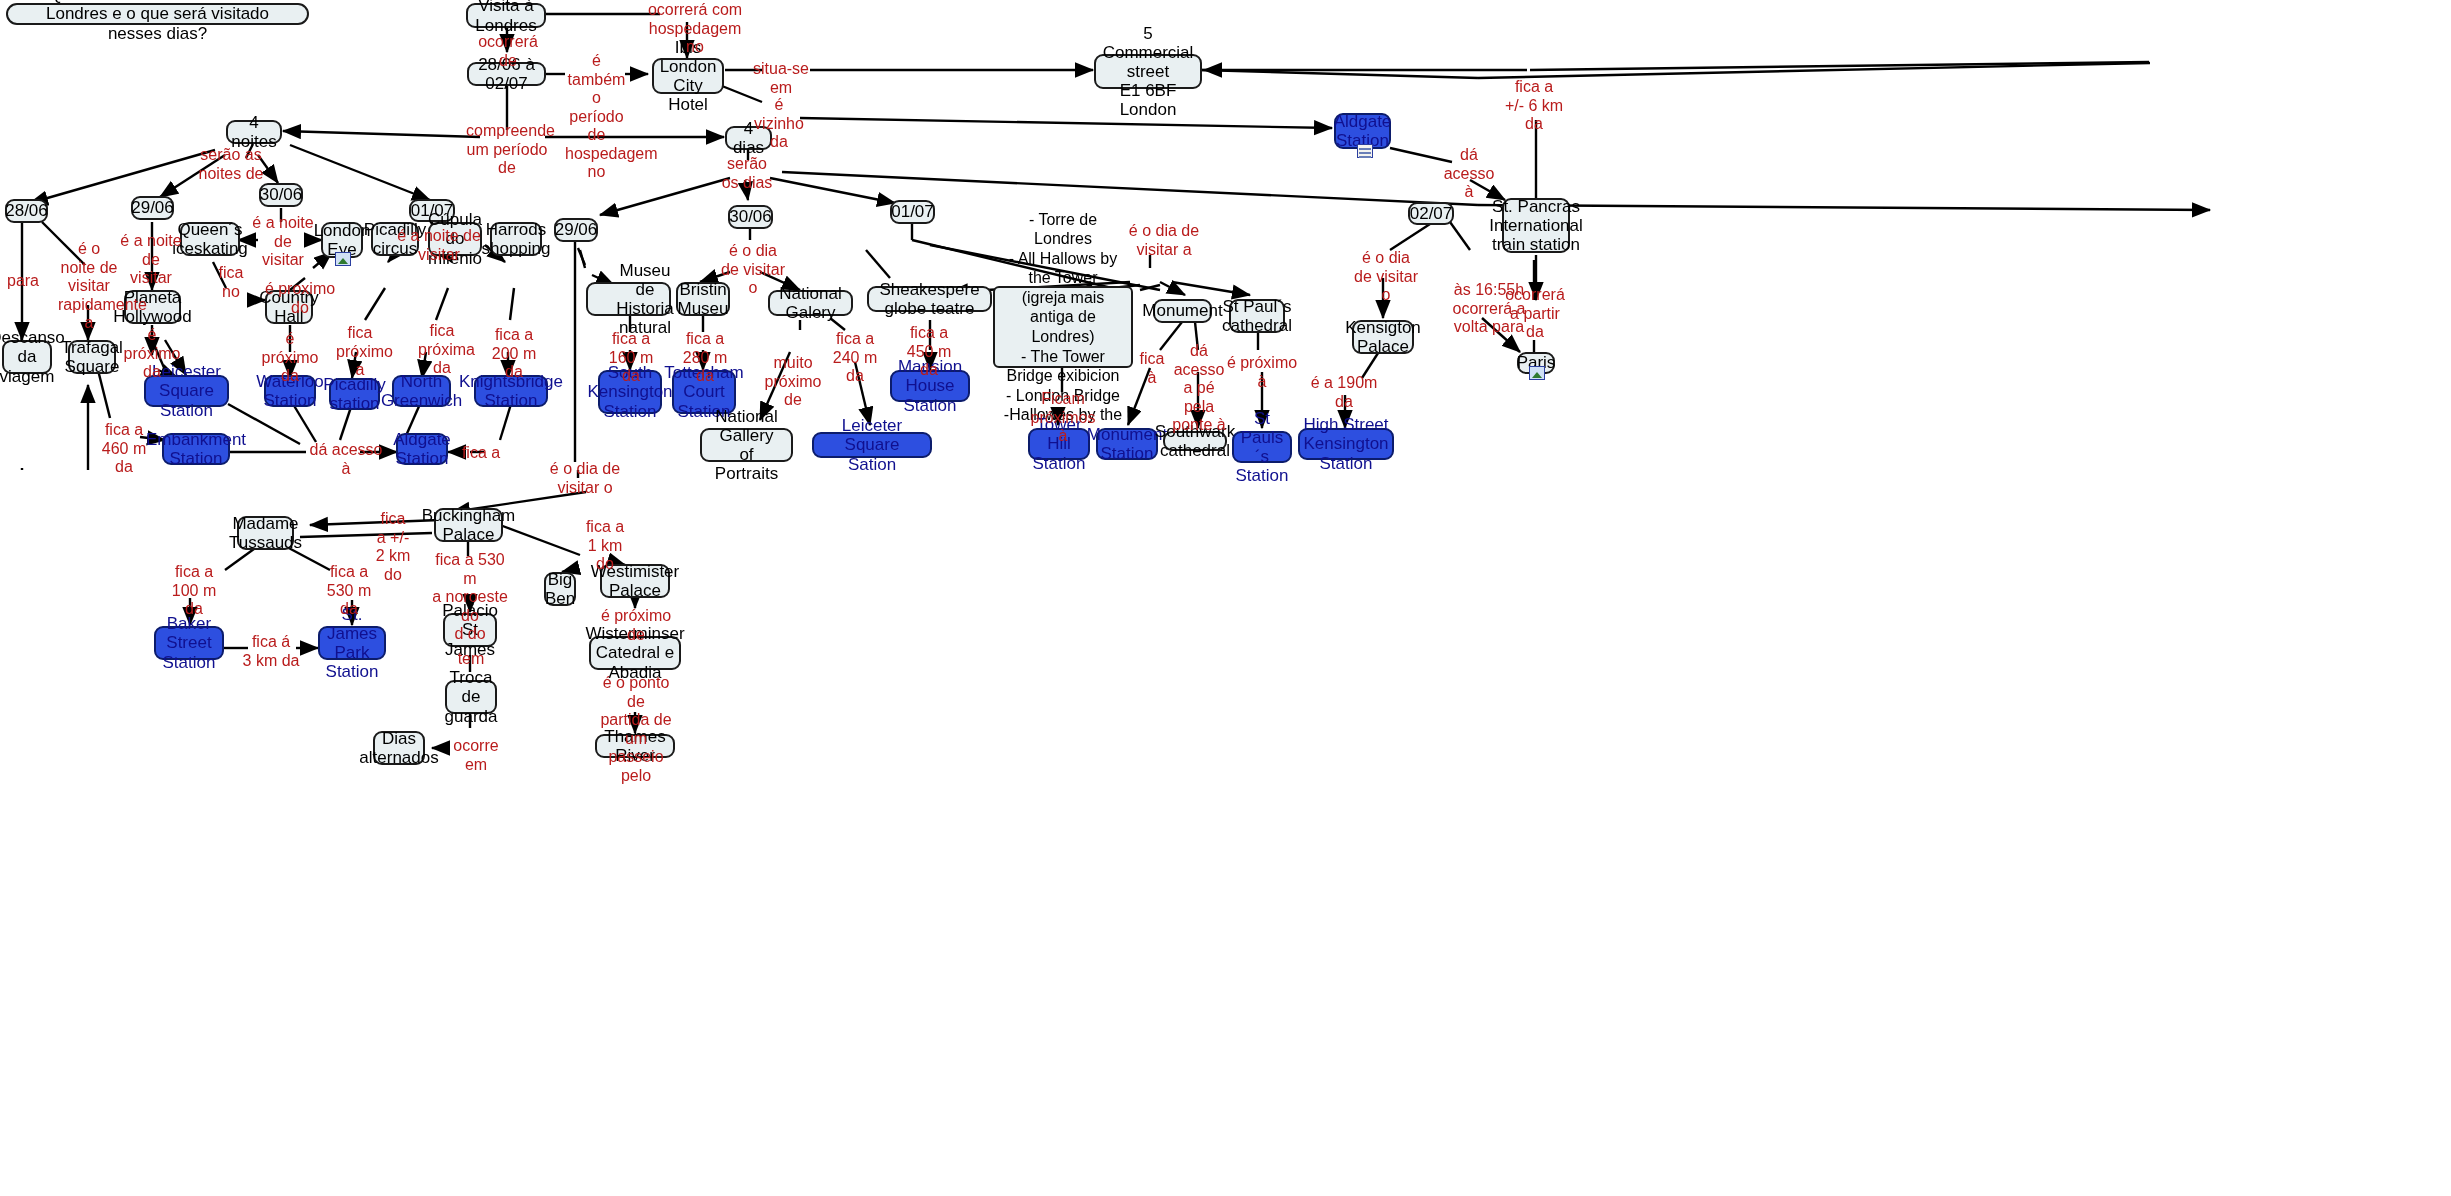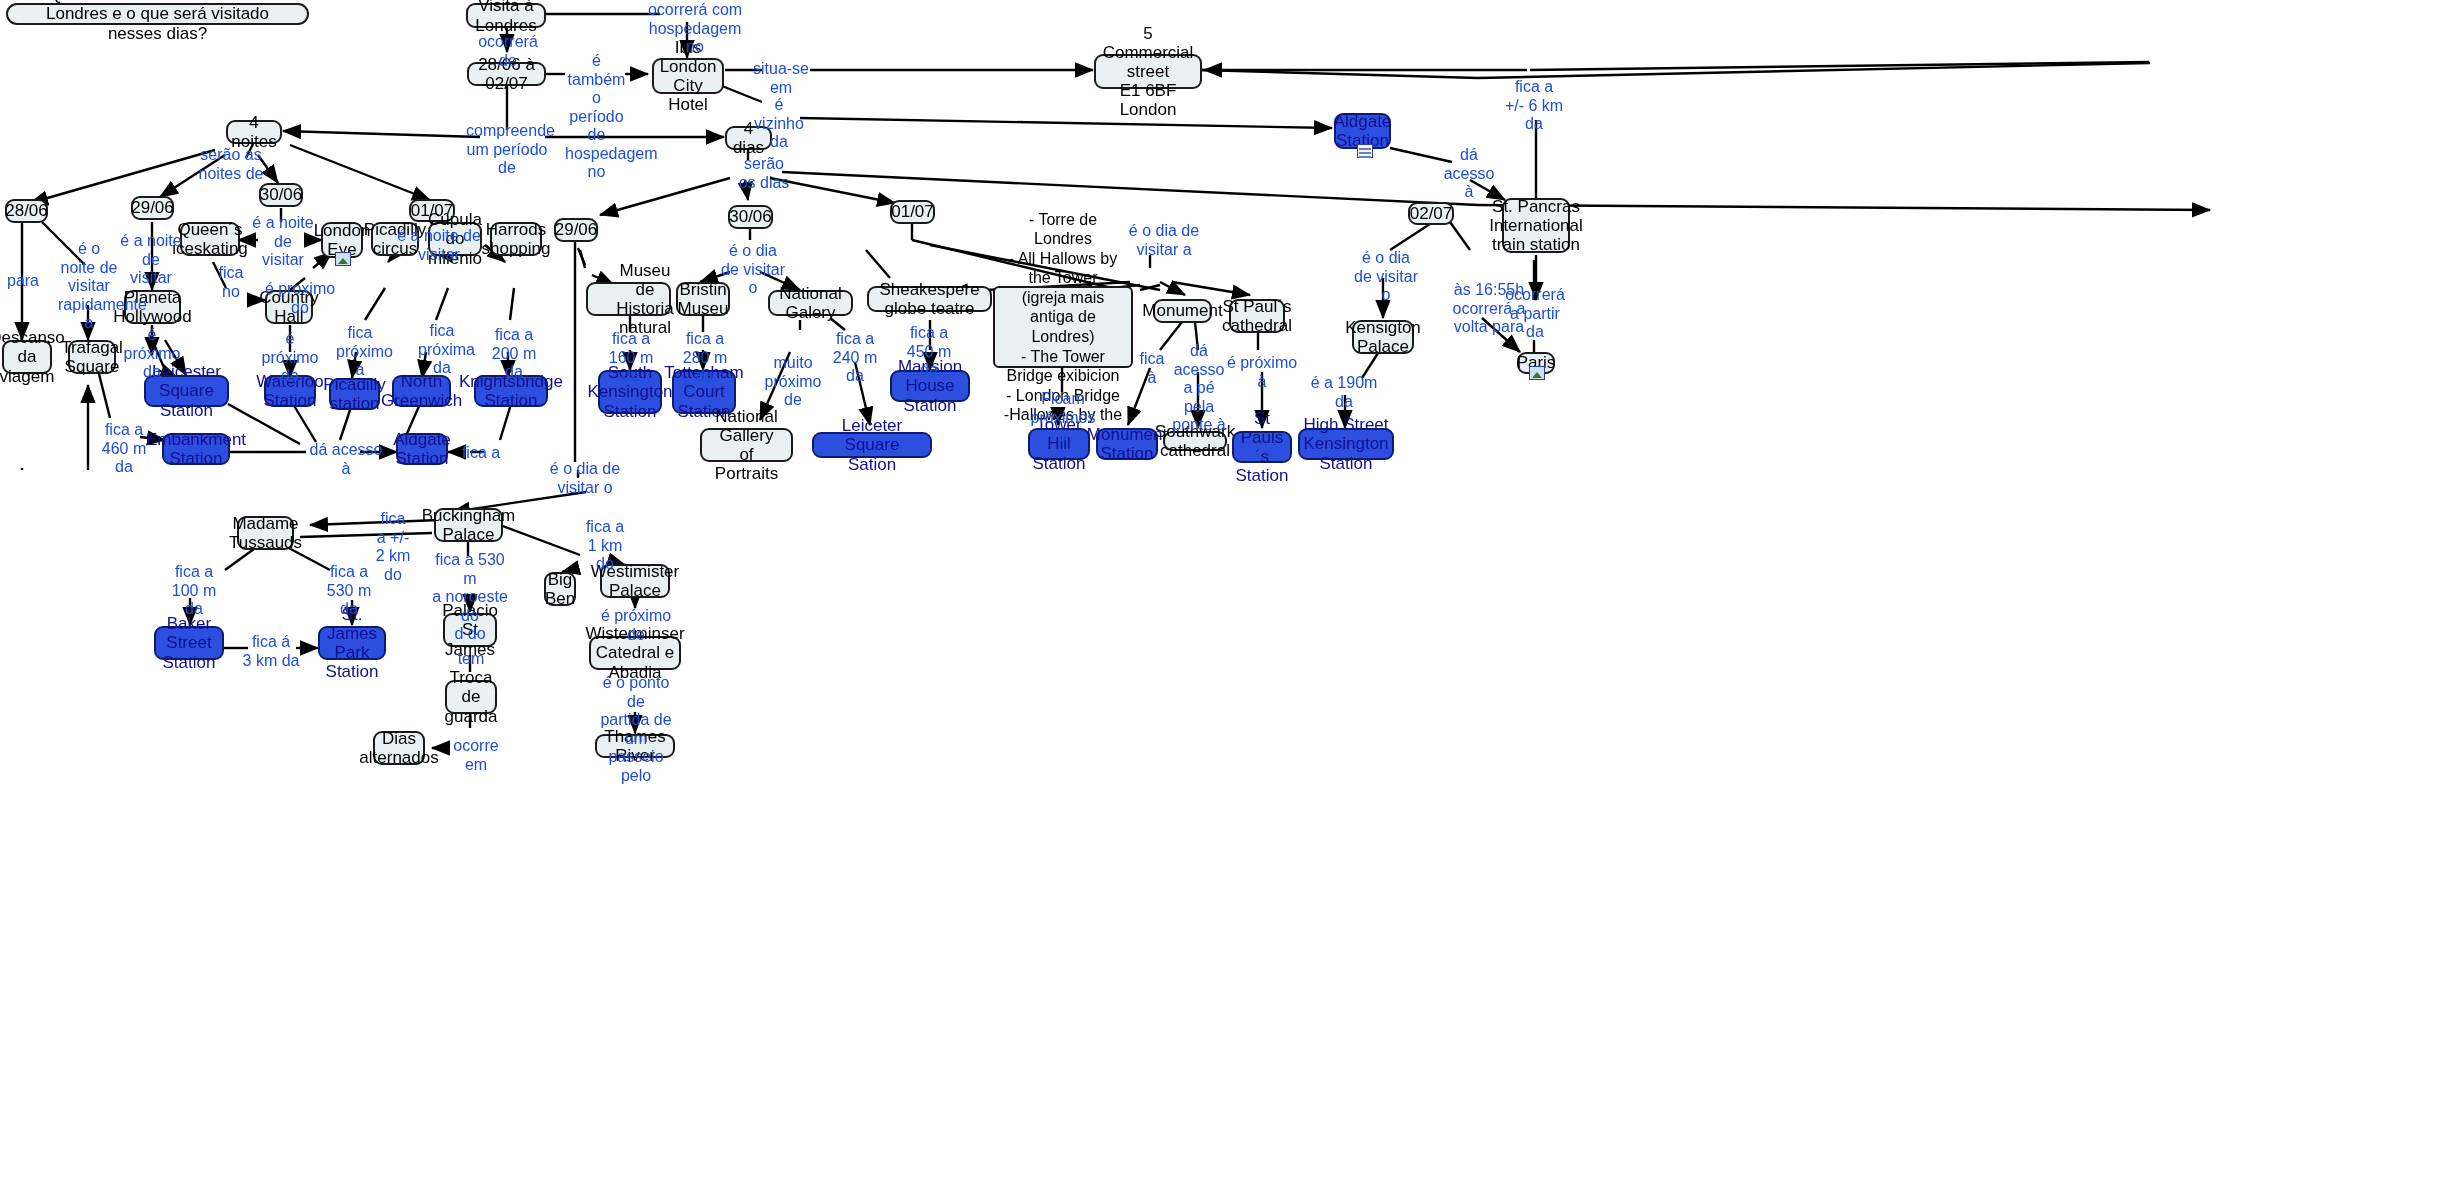--- a/index.html
+++ b/index.html
@@ -8,21 +8,21 @@
   svg#edges{position:absolute;left:0;top:0;width:2451px;height:1196px;pointer-events:none;}
 
   .node{position:absolute;box-sizing:border-box;display:flex;align-items:center;
         justify-content:center;text-align:center;line-height:1.12;
         border:2px solid #1a1a1a;border-radius:9px;background:#e9f0f2;color:#000;
         font-size:17px;padding:3px 6px;white-space:pre-line;}
   .node.blue{background:#2d4fe0;border-color:#0c1c6b;color:#10108f;font-weight:400;}
   .node.q{border-radius:12px;font-size:17px;padding:5px 10px;}
   .node.list{text-align:center;font-size:16px;line-height:1.22;border-radius:6px;}
 
-  .lbl{position:absolute;font-size:16px;line-height:1.16;color:#1d4ed8;text-align:center;
+  .lbl{position:absolute;font-size:16px;line-height:1.16;color:#b91c1c;text-align:center;
        white-space:pre-line;background:transparent;}
 
   .ico{position:absolute;width:16px;height:14px;border:1px solid #2b3fa0;background:#f4f4f0;
        box-sizing:border-box;}
   .ico i{display:block;position:absolute;left:1px;right:1px;top:1px;height:2px;background:#6a7fb8;}
   .ico.pic{background:#cfe0f5;}
   .ico.pic::after{content:"";position:absolute;left:2px;bottom:1px;width:0;height:0;
       border-left:5px solid transparent;border-right:5px solid transparent;border-bottom:6px solid #2f7a2f;}
 </style>
 </head>
@@ -353,21 +353,21 @@
   <div class="lbl" style="left:1499px;top:78px;width:70px;">fica a
 +/- 6 km
 da</div>
   <div class="lbl" style="left:1438px;top:146px;width:62px;">dá
 acesso à</div>
   <div class="lbl" style="left:1500px;top:286px;width:70px;">ocorrerá
 a partir da</div>
 
   <div class="lbl" style="left:196px;top:146px;width:70px;">serão as
 noites de</div>
-  <div class="lbl" style="left:716px;top:155px;width:62px;margin-left:17px;">serão
+  <div class="lbl" style="left:716px;top:155px;width:62px;">serão
 os dias</div>
 
   <div class="lbl" style="left:2px;top:272px;width:42px;">para</div>
   <div class="lbl" style="left:58px;top:240px;width:62px;">é o
 noite de
 visitar
 rapidamente a</div>
   <div class="lbl" style="left:120px;top:232px;width:62px;">é a noite
 de visitar</div>
   <div class="lbl" style="left:252px;top:214px;width:62px;">é a noite

